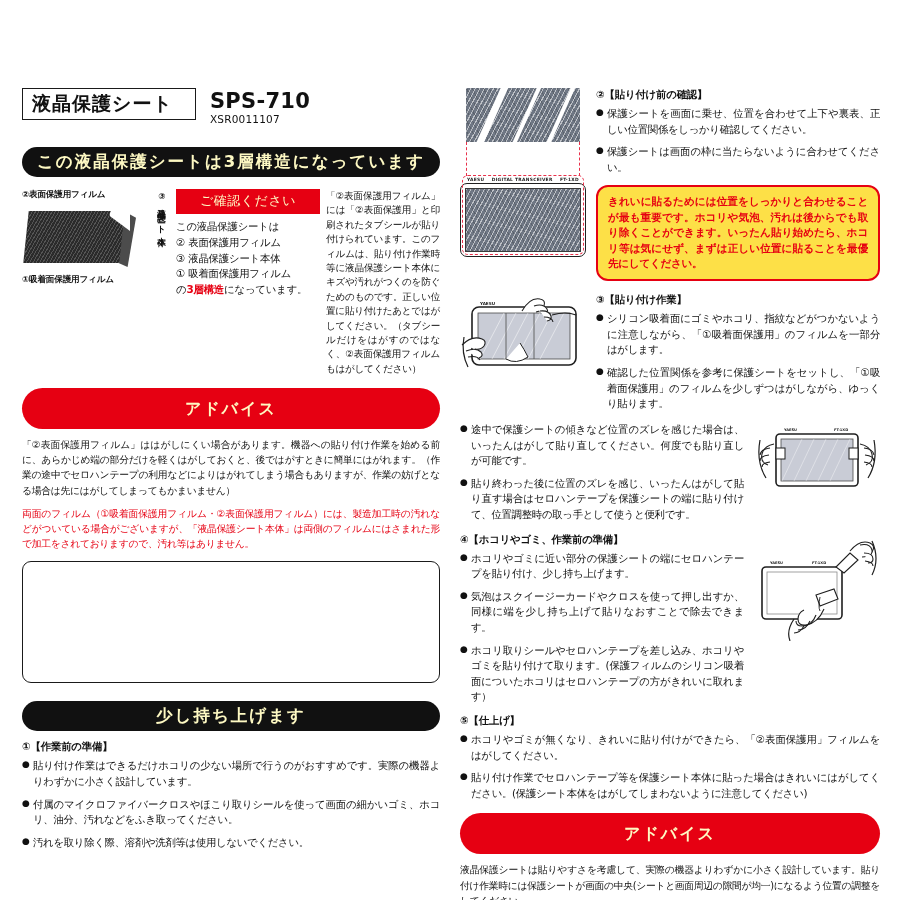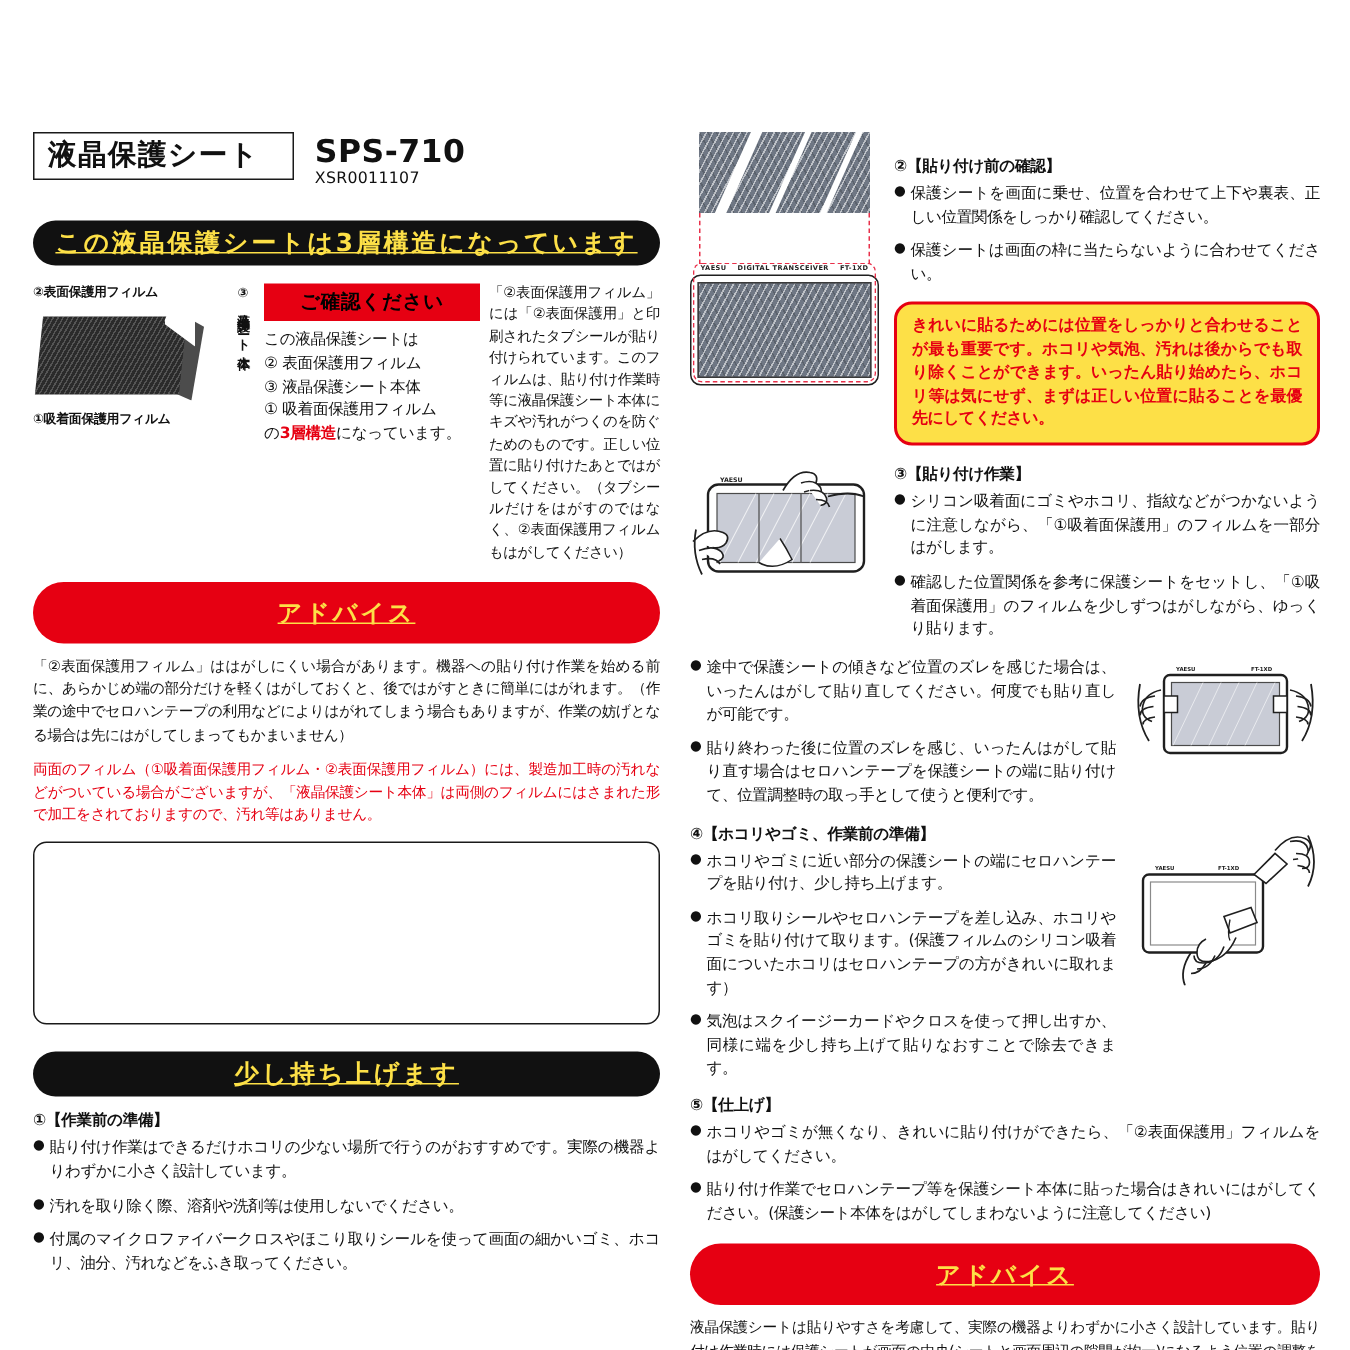--- a/index.html
+++ b/index.html
@@ -59,28 +59,27 @@
   .model-sub {
     font-size: 10.5px;
     letter-spacing: 0.2px;
     margin-top: 1px;
   }
 
   
   .pill {
     border-radius: 999px;
     text-align: right;
-    color: #fde047;
+    color: #fef9c3;
     font-weight: bold;
     letter-spacing: 2px;
     line-height: 1;
     display: flex;
     align-items: center;
     justify-content: center;
-    text-decoration: underline;
   }
   .pill-black {
     background: #111111;
     height: 30px;
     font-size: 16.5px;
   }
   .pill-red {
     background: #e60012;
     height: 41px;
     font-size: 16px;
@@ -151,23 +150,23 @@
     line-height: 1.05;
     padding-top: 2px;
   }
   .confirm-col {
     width: 144px;
     flex: 0 0 144px;
     padding-left: 4px;
   }
   .confirm-banner {
     background: #e60012;
-    color: #000000;
+    color: #fef9c3;
     font-size: 13px;
-    font-weight: bold;
+    font-weight: normal;
     text-align: center;
     padding: 3px 0 4px;
     letter-spacing: 0.5px;
   }
   .confirm-body {
     font-size: 10.4px;
     line-height: 1.52;
     margin-top: 5px;
     letter-spacing: -0.2px;
   }
@@ -364,22 +363,22 @@
       <div class="advice-p">「②表面保護用フィルム」ははがしにくい場合があります。機器への貼り付け作業を始める前に、あらかじめ端の部分だけを軽くはがしておくと、後ではがすときに簡単にはがれます。（作業の途中でセロハンテープの利用などによりはがれてしまう場合もありますが、作業の妨げとなる場合は先にはがしてしまってもかまいません）</div>
       <div class="advice-p red">両面のフィルム（①吸着面保護用フィルム・②表面保護用フィルム）には、製造加工時の汚れなどがついている場合がございますが、「液晶保護シート本体」は両側のフィルムにはさまれた形で加工をされておりますので、汚れ等はありません。</div>
     </div>
 
     <div class="blank-box"></div>
 
     <div style="margin-top:18px;">
       <div class="pill pill-black">少し持ち上げます</div>
       <div class="step-h">①【作業前の準備】</div>
       <div class="bullet tight">貼り付け作業はできるだけホコリの少ない場所で行うのがおすすめです。実際の機器よりわずかに小さく設計しています。</div>
+      <div class="bullet">付属のマイクロファイバークロスやほこり取りシールを使って画面の細かいゴミ、ホコリ、油分、汚れなどをふき取ってください。</div>
       <div class="bullet">汚れを取り除く際、溶剤や洗剤等は使用しないでください。</div>
-      <div class="bullet">付属のマイクロファイバークロスやほこり取りシールを使って画面の細かいゴミ、ホコリ、油分、汚れなどをふき取ってください。</div>
     </div>
   </div>
 
   <div class="col-right">
 
     <div class="rt-block">
       <div class="rt-ill">
         <div class="sheet-top screen-tex">
           <div class="diag-stripe" style="left:22px;"></div>
           <div class="diag-stripe" style="left:58px;width:4px;"></div>
@@ -393,21 +392,21 @@
             <span>FT-1XD</span>
           </div>
           <div class="device-body">
             <div class="device-screen screen-tex"></div>
           </div>
           <div class="dash-box"></div>
         </div>
       </div>
 
       <div class="rt-txt">
-        <div class="step-h" style="margin-top:16px;">②【貼り付け前の確認】</div>
+        <div class="step-h" style="margin-top:0;">②【貼り付け前の確認】</div>
         <div class="bullet tight">保護シートを画面に乗せ、位置を合わせて上下や裏表、正しい位置関係をしっかり確認してください。</div>
         <div class="bullet">保護シートは画面の枠に当たらないように合わせてください。</div>
         <div class="warn">きれいに貼るためには位置をしっかりと合わせることが最も重要です。ホコリや気泡、汚れは後からでも取り除くことができます。いったん貼り始めたら、ホコリ等は気にせず、まずは正しい位置に貼ることを最優先にしてください。</div>
       </div>
     </div>
 
     <div class="rt-block" style="margin-top:12px;">
       <div class="rt-ill hand-ill">
         <svg viewBox="0 0 126 86" width="126" height="86">
           <rect x="12" y="14" width="104" height="58" rx="7" fill="#fff" stroke="#1f1f1f" stroke-width="1.6"></rect>
@@ -464,22 +463,22 @@
           <path d="M110 40 q8 1 8 5" fill="none" stroke="#1f1f1f" stroke-width="1.1"></path>
           <path d="M120 18 q4 22 -6 38" fill="none" stroke="#1f1f1f" stroke-width="1.2"></path>
         </svg>
       </div>
     </div>
 
     <div class="rt-block" style="margin-top:10px;">
       <div class="rt-txt">
         <div class="step-h" style="margin-top:0;">④【ホコリやゴミ、作業前の準備】</div>
         <div class="bullet tight">ホコリやゴミに近い部分の保護シートの端にセロハンテープを貼り付け、少し持ち上げます。</div>
+        <div class="bullet">気泡はスクイージーカードやクロスを使って押し出すか、同様に端を少し持ち上げて貼りなおすことで除去できます。</div>
         <div class="bullet">ホコリ取りシールやセロハンテープを差し込み、ホコリやゴミを貼り付けて取ります。(保護フィルムのシリコン吸着面についたホコリはセロハンテープの方がきれいに取れます）</div>
-        <div class="bullet">気泡はスクイージーカードやクロスを使って押し出すか、同様に端を少し持ち上げて貼りなおすことで除去できます。</div>
       </div>
       <div class="rt-ill">
         <svg viewBox="0 0 126 108" width="126" height="108">
           <rect x="8" y="34" width="80" height="52" rx="4" fill="#fff" stroke="#1f1f1f" stroke-width="1.6"></rect>
           <rect x="13" y="39" width="70" height="42" fill="#fff" stroke="#8a8a8a" stroke-width="0.8"></rect>
           <text x="16" y="31" font-size="3.6" font-weight="bold" fill="#222" font-family="DejaVu Sans, sans-serif">YAESU</text>
           <text x="58" y="31" font-size="3.6" font-weight="bold" fill="#222" font-family="DejaVu Sans, sans-serif">FT-1XD</text>
           <path d="M82 34 L96 20 L104 27 L90 40 Z" fill="#fff" stroke="#1f1f1f" stroke-width="1.1"></path>
           <path d="M96 18 q10 -12 20 -8 q6 3 2 9 q-4 5 -10 5" fill="#fff" stroke="#1f1f1f" stroke-width="1.1"></path>
           <path d="M106 12 q10 -2 12 5 q1 5 -5 6" fill="#fff" stroke="#1f1f1f" stroke-width="1.1"></path>

